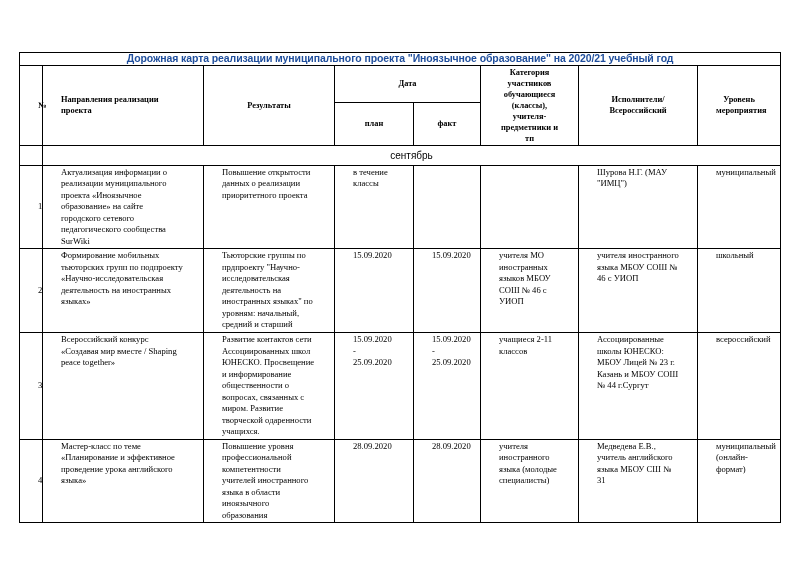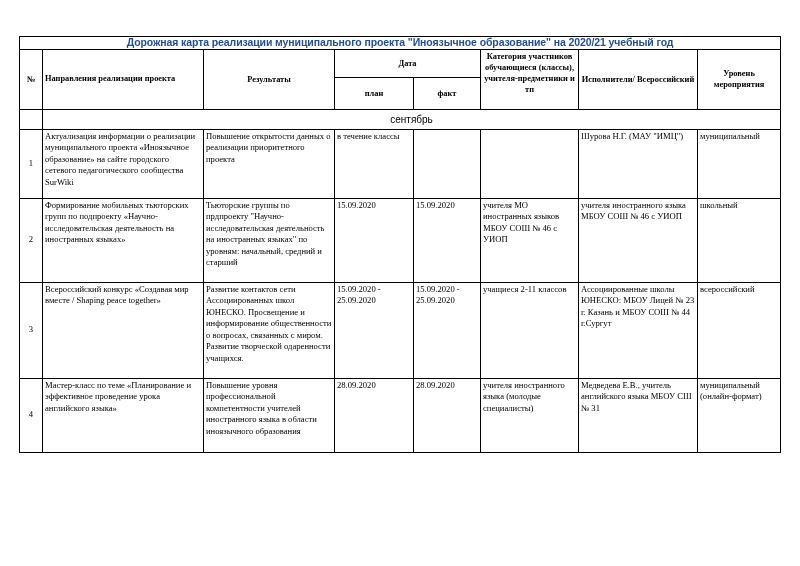--- a/index.html
+++ b/index.html
@@ -1,18 +1,18 @@
 <!DOCTYPE html>
 <html><head>
 <meta charset="utf-8">
 <style>
   html, body { margin:0; padding:0; background:#ffffff; }
   body { width:800px; height:566px; position:relative; overflow:hidden; font-family:"Liberation Serif", serif; color:#000; }
-  table.roadmap { position:absolute; left:19px; top:36px; width:761px; border-collapse:collapse; table-layout:fixed; }
-  table.roadmap td, table.roadmap th { border:1.5px solid #000; padding:1px 2px; vertical-align:top; font-size:8.6px; line-height:11.5px; font-weight:normal; text-align:left; }
+  table.roadmap { position:absolute; left:19px; top:52px; width:761px; border-collapse:collapse; table-layout:fixed; }
+  table.roadmap td, table.roadmap th { border:1.5px solid #000; padding:1px 18px; vertical-align:top; font-size:8.6px; line-height:11.5px; font-weight:normal; text-align:left; }
   .title-cell { height:11px; text-align:center !important; vertical-align:middle !important; font-family:"Liberation Sans", sans-serif; font-weight:bold !important; font-size:10.5px !important; color:#1f4e9c; letter-spacing:-0.1px; padding:0 !important; }
   th.hdr { text-align:center !important; vertical-align:middle !important; font-weight:bold !important; font-size:8.4px !important; line-height:11px !important; }
   th.hdr-left { text-align:left !important; vertical-align:middle !important; font-weight:bold !important; font-size:8.4px !important; }
   .month-cell { text-align:center !important; font-family:"Liberation Sans", sans-serif; font-size:10px !important; line-height:11px !important; padding:4px !important; }
   td.num { text-align:center !important; vertical-align:middle !important; }
   tr.row-h1 td { height:66px; }
   tr.row-h2 td { height:81px; }
   tr.row-h3 td { height:93px; }
   tr.row-h4 td { height:71px; }
 </style>

